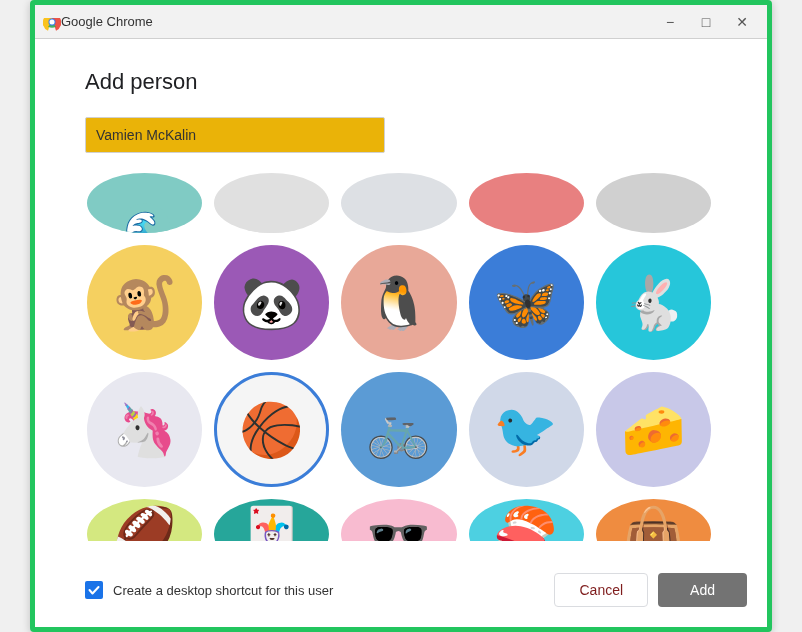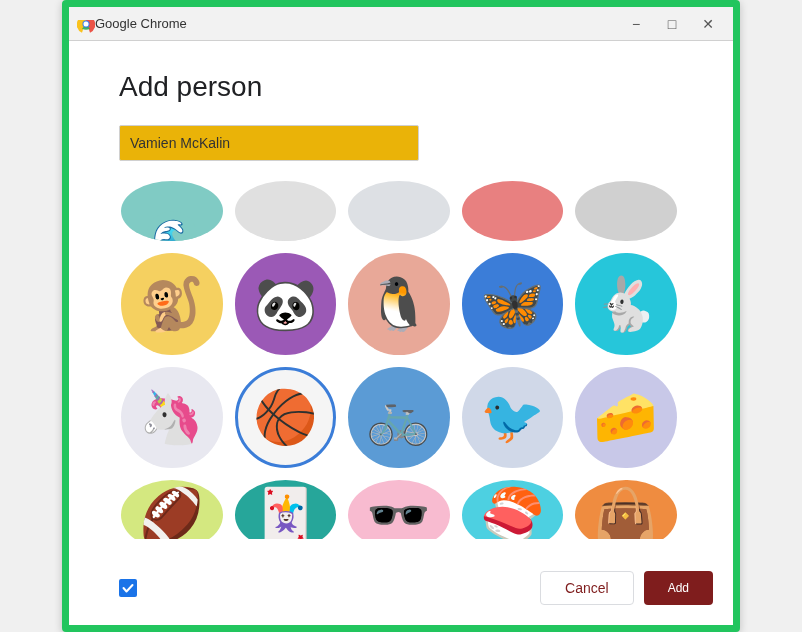--- a/index.html
+++ b/index.html
@@ -9,24 +9,24 @@
       background: #f0f0f0;
       display: flex;
       justify-content: center;
       align-items: center;
       width: 802px;
       height: 632px;
       overflow: hidden;
     }
 
     .window {
-      width: 678px;
+      width: 742px;
       height: 632px;
       background: #ffffff;
-      border: 7px solid #22c55e;
+      border: 5px solid #22c55e;
       border-radius: 4px;
       display: flex;
       flex-direction: column;
       box-shadow: 0 2px 8px rgba(0,0,0,0.2);
       position: relative;
     }
 
     
     .title-bar {
       height: 34px;
@@ -65,21 +65,21 @@
     
     .content {
       flex: 1;
       padding: 30px 50px 20px 50px;
       display: flex;
       flex-direction: column;
       overflow: hidden;
     }
 
     .add-person-title {
-      font-size: 28px;
+      font-size: 22px;
       font-weight: 400;
       color: #202124;
       margin-bottom: 22px;
     }
 
     .name-input {
       width: 300px;
       height: 36px;
       border: 1px solid #d0d0d0;
       border-radius: 2px;
@@ -194,26 +194,26 @@
       border: 1px solid #dadce0;
       border-radius: 4px;
       background: white;
       color: #7f1d1d;
       font-size: 14px;
       font-weight: 500;
       cursor: pointer;
     }
 
     .btn-add {
-      padding: 8px 24px;
+      padding: 8px 32px;
       border: none;
       border-radius: 4px;
-      background: #7f1d1d;
+      background: #737373;
       color: white;
-      font-size: 12px;
+      font-size: 14px;
       font-weight: 500;
       cursor: pointer;
     }
 
     
     .chrome-logo {
       width: 18px;
       height: 18px;
       position: relative;
       flex-shrink: 0;
@@ -315,19 +315,20 @@
     </div>
   </div>
 
   <div class="bottom-bar">
     <div class="checkbox-row">
       <div class="checkbox-custom">
         <svg viewBox="0 0 12 12" fill="none" xmlns="http://www.w3.org/2000/svg">
           <polyline points="1.5,6 4.5,9.5 10.5,3" stroke="white" stroke-width="2" fill="none" stroke-linecap="round" stroke-linejoin="round"></polyline>
         </svg>
       </div>
+      <span class="checkbox-label">Create a desktop shortcut for this user</span>
     </div>
     <div class="button-row">
       <button class="btn-cancel">Cancel</button>
       <button class="btn-add">Add</button>
     </div>
   </div>
 </div>
 
 </body></html>

